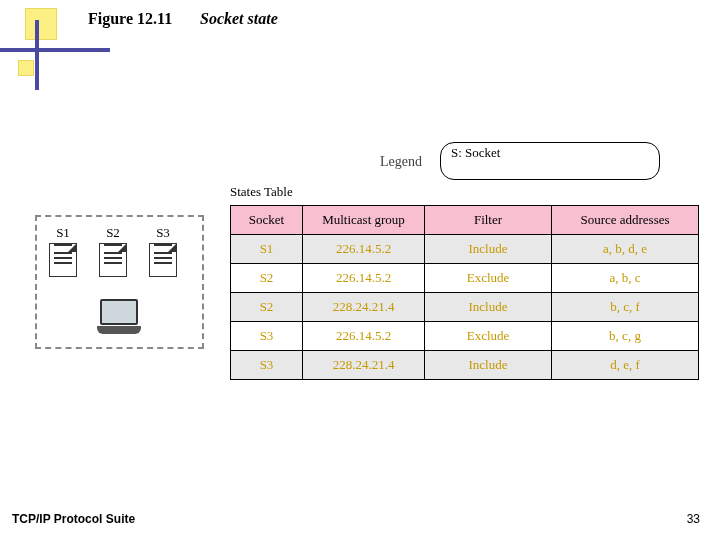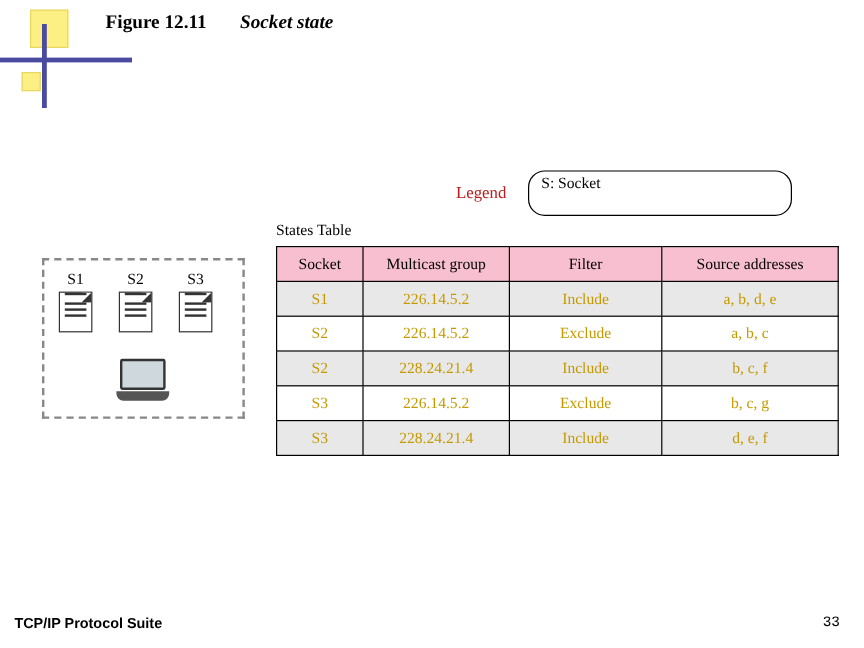--- a/index.html
+++ b/index.html
@@ -22,21 +22,21 @@
     position:absolute;left:88px;top:10px;
     font-size:16px;font-weight:bold;
   }
   .fig-title{
     position:absolute;left:200px;top:10px;
     font-size:16px;font-weight:bold;font-style:italic;text-align:right;
   }
   
   .legend-lbl{
     position:absolute;left:380px;top:154px;
-    color:#b91c1c;font-family:Georgia,serif;font-size:14px;
+    color:#404040;font-family:Georgia,serif;font-size:14px;
   }
   .legend-box{
     position:absolute;left:440px;top:142px;
     width:220px;height:38px;
     border:1px solid #000;border-radius:14px;
     font-size:13px;padding:2px 10px;box-sizing:border-box;
     line-height:16px;
   }
   
   .states-cap{
@@ -94,21 +94,21 @@
   .base{
     width:44px;height:8px;background:#555;border-radius:0 0 6px 6px;margin:1px auto 0;
   }
   
   .footer{
     position:absolute;left:12px;bottom:14px;
     font-family:Verdana,sans-serif;font-size:12px;font-weight:bold;
   }
   .pagenum{
     position:absolute;right:20px;bottom:14px;
-    font-family:Liberation Mono, monospace;font-size:12px;
+    font-family:Liberation Sans, sans-serif;font-size:12px;
   }
 </style>
 </head>
 <body>
 
 <div class="deco big"></div>
 <div class="deco hline"></div>
 <div class="deco vline"></div>
 <div class="deco small"></div>
 

